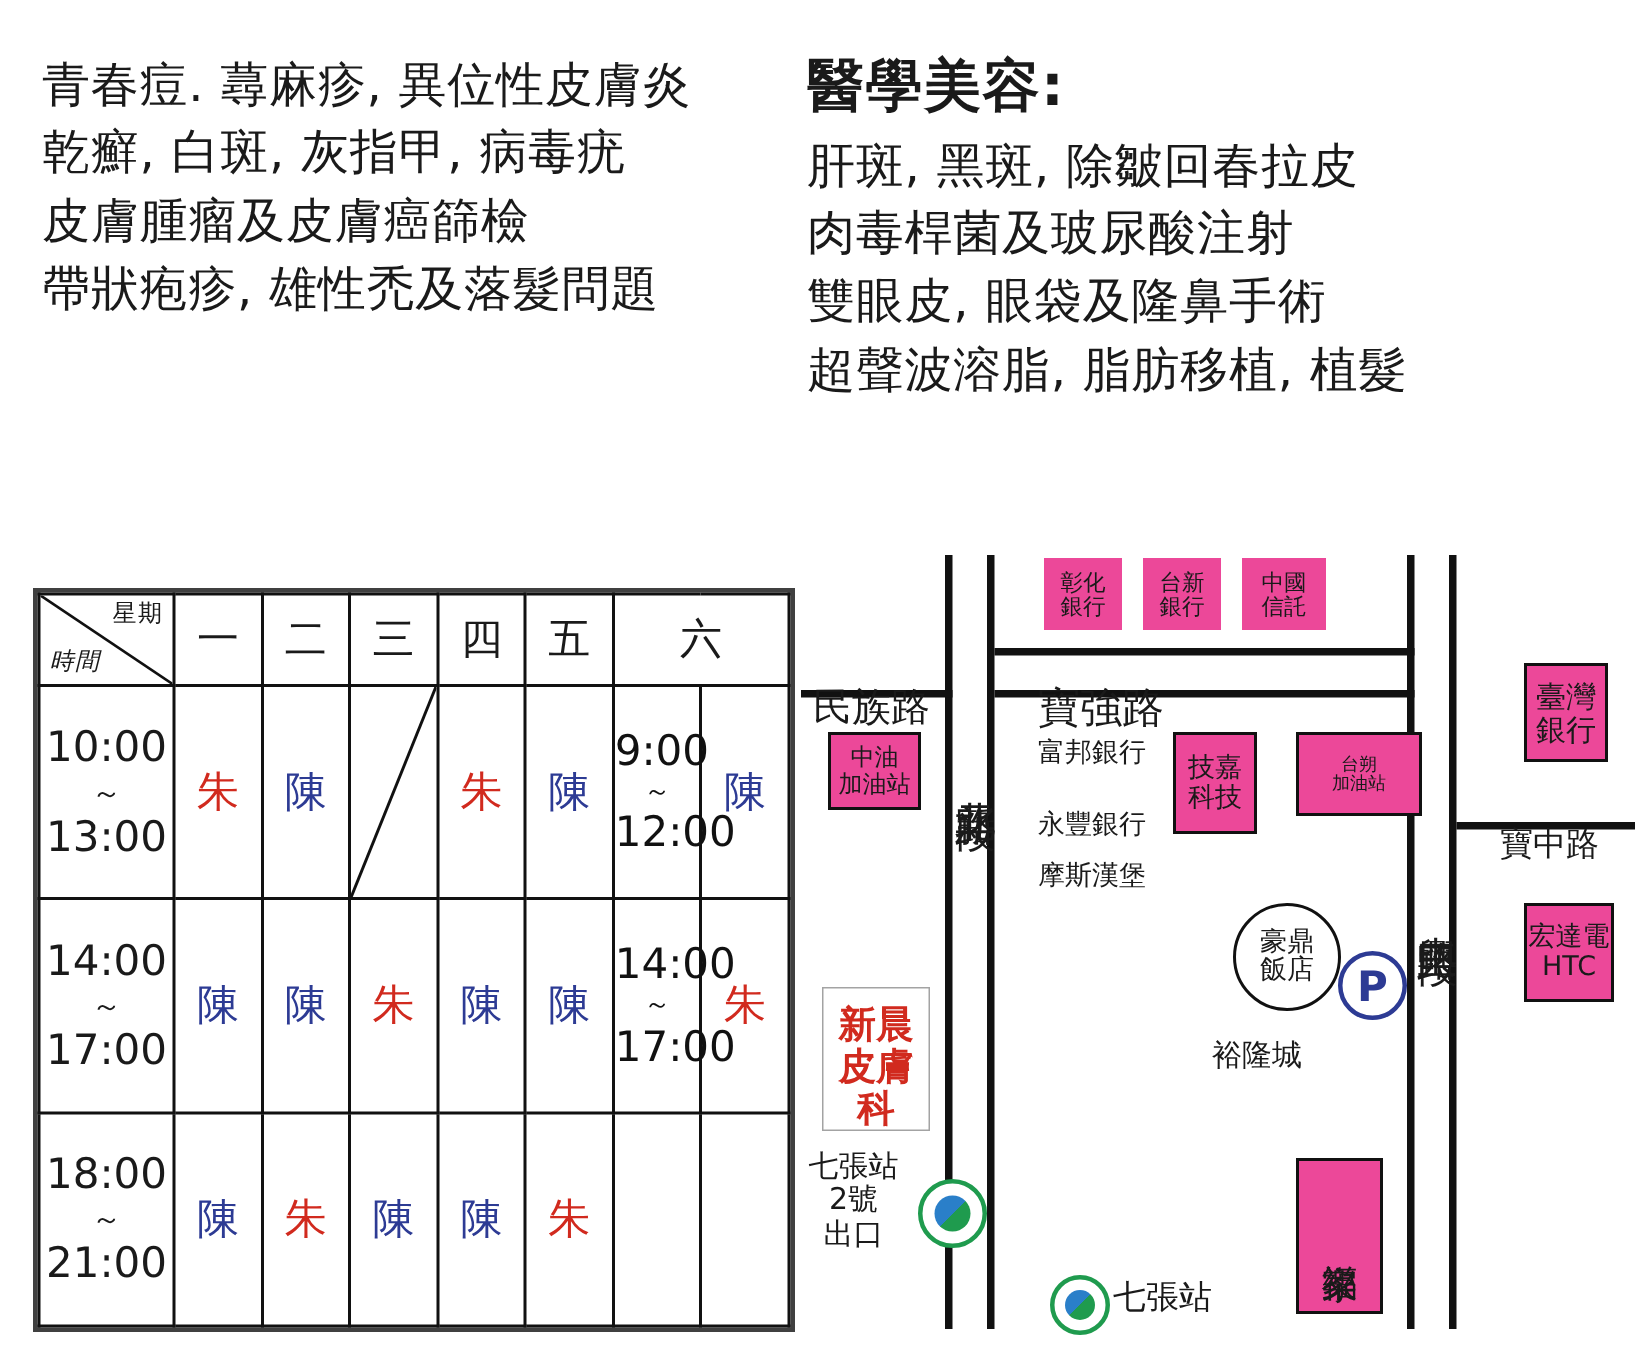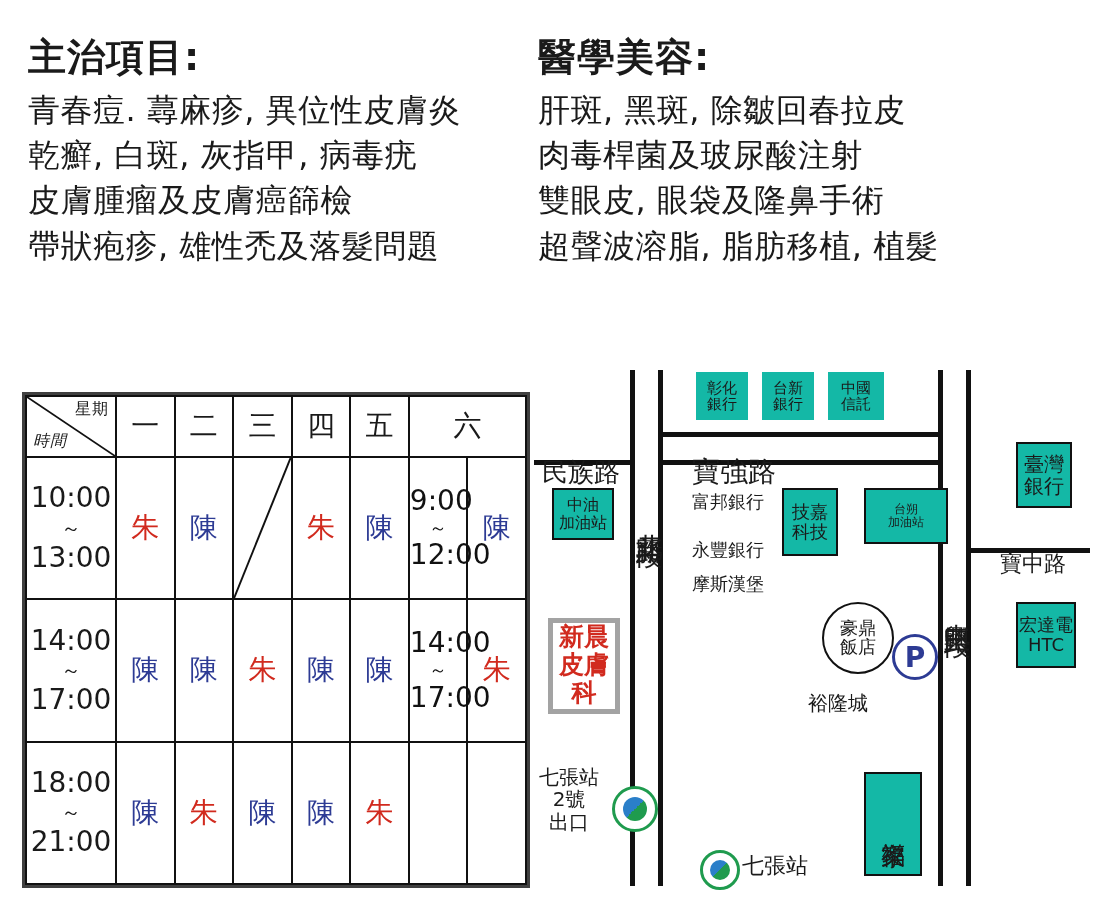--- a/index.html
+++ b/index.html
@@ -52,32 +52,32 @@
   .doc-chen{color:#2d3b94;font-size:34px;}
   .smalltime{font-size:21px;line-height:1.15;color:#111;}
   .smalltime .tilde{display:block;font-size:18px;margin:1px 0;}
   .cell-diag{position:relative;}
   .cell-diag svg{position:absolute;left:0;top:0;}
 
   
   #map{position:absolute;left:534px;top:362px;width:556px;height:534px;}
   #map .lbl{position:absolute;white-space:nowrap;line-height:1.12;}
   #map .box{
-    position:absolute;border:2px solid #111;background:#14b8a6;
+    position:absolute;border:2px solid #111;background:#ec4899;
     display:flex;align-items:center;justify-content:center;
     text-align:center;line-height:1.1;box-sizing:border-box;
   }
   .road{position:absolute;background:#111;}
   .vert-txt{
     writing-mode:vertical-rl;text-orientation:upright;letter-spacing:2px;
   }
   .clinic{
-    position:absolute;border:5px solid #a3a3a3;color:#d12a1e;
-    font-weight:bold;display:flex;align-items:flex-start;justify-content:center;
-    text-align:center;line-height:1.12;box-sizing:border-box;
+    position:absolute;border:1px solid #a3a3a3;color:#d12a1e;
+    font-weight:bold;display:flex;align-items:flex-end;justify-content:center;
+    text-align:center;line-height:1.12;box-sizing:border-box;margin-top:40px;
   }
   .pmark{
     position:absolute;border:3px solid #2d3b94;color:#2d3b94;border-radius:50%;
     display:flex;align-items:center;justify-content:center;font-weight:bold;
   }
   .metro{
     position:absolute;border-radius:50%;border:3px solid #1f9b4e;
     background:#fff;display:flex;align-items:center;justify-content:center;
   }
   .metro .inner{
@@ -89,21 +89,20 @@
     display:flex;align-items:center;justify-content:center;text-align:center;
     line-height:1.05;box-sizing:border-box;
   }
 </style>
 </head>
 <body>
 
 <div class="page">
 
   <div class="textcol" id="col-left">
-    <div class="col-title">主治項目:</div>
     <div class="col-line">青春痘. 蕁麻疹, 異位性皮膚炎</div>
     <div class="col-line">乾癬, 白斑, 灰指甲, 病毒疣</div>
     <div class="col-line">皮膚腫瘤及皮膚癌篩檢</div>
     <div class="col-line">帶狀疱疹, 雄性禿及落髮問題</div>
   </div>
 
   <div class="textcol" id="col-right">
     <div class="col-title">醫學美容:</div>
     <div class="col-line">肝斑, 黑斑, 除皺回春拉皮</div>
     <div class="col-line">肉毒桿菌及玻尿酸注射</div>

